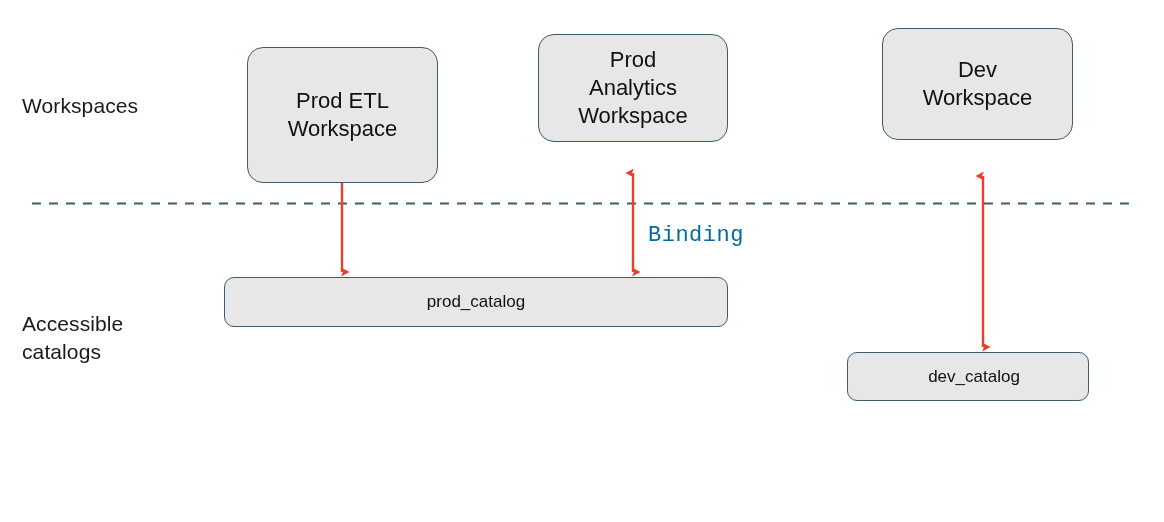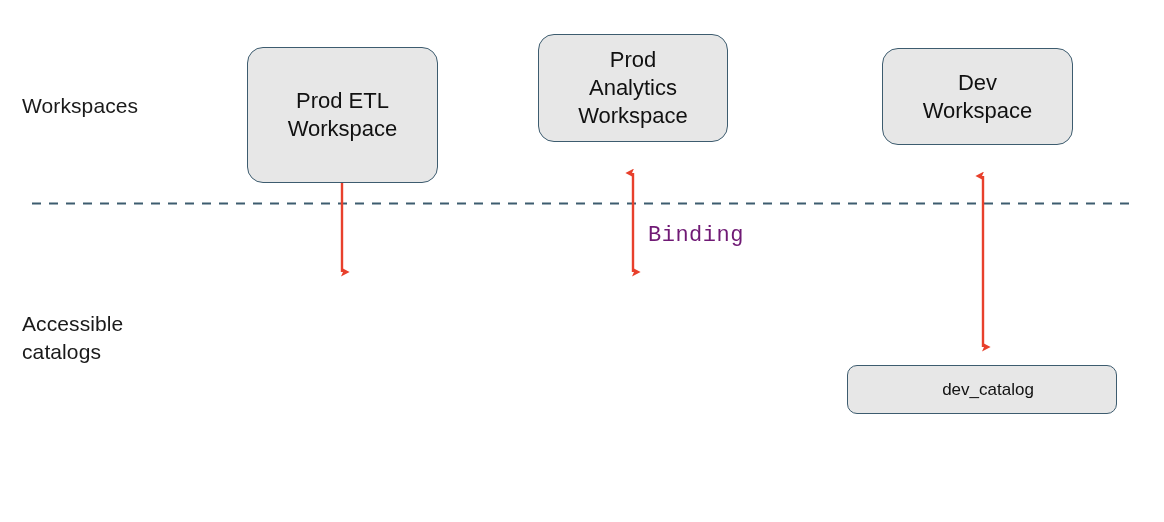--- a/index.html
+++ b/index.html
@@ -55,21 +55,21 @@
   }
   .catalog-box {
     font-size: 17px;
     line-height: 22px;
     border-radius: 10px;
   }
   .binding-label {
     position: absolute;
     font-family: "Liberation Mono", monospace;
     font-size: 22px;
-    color: #701a75;
+    color: #0369a1;
     letter-spacing: 0.5px;
     white-space: nowrap;
   }
 </style>
 </head>
 <body>
 
 <div id="canvas">
 
   <svg id="diagram-svg" viewBox="0 0 1164 522" xmlns="http://www.w3.org/2000/svg">
@@ -100,21 +100,22 @@
   <div class="row-label" style="left:22px; top:310px;">Accessible
 catalogs</div>
 
   <div class="node-box workspace-box" style="left:247px; top:35px; width:191px; height:136px;margin-top:12px;">Prod ETL
 Workspace</div>
 
   <div class="node-box workspace-box" style="left:538px; top:34px; width:190px; height:108px;">Prod
 Analytics
 Workspace</div>
 
-  <div class="node-box workspace-box" style="left:882px; top:48px; width:191px; height:97px;">Dev
+  <div class="node-box workspace-box" style="left:882px; top:28px; width:191px; height:112px;">Dev
 Workspace</div>
 
+  <div class="node-box catalog-box" style="left:224px; top:277px; width:504px; height:50px;">prod_catalog</div>
 
-  <div class="node-box catalog-box" style="left:847px; top:365px; width:270px; height:49px;padding-left:12px;">dev_catalog</div>
+  <div class="node-box catalog-box" style="left:847px; top:352px; width:242px; height:49px;padding-left:12px;">dev_catalog</div>
 
   <div class="binding-label" style="left:648px; top:223px;">Binding</div>
 
 </div>
 
 </body></html>

